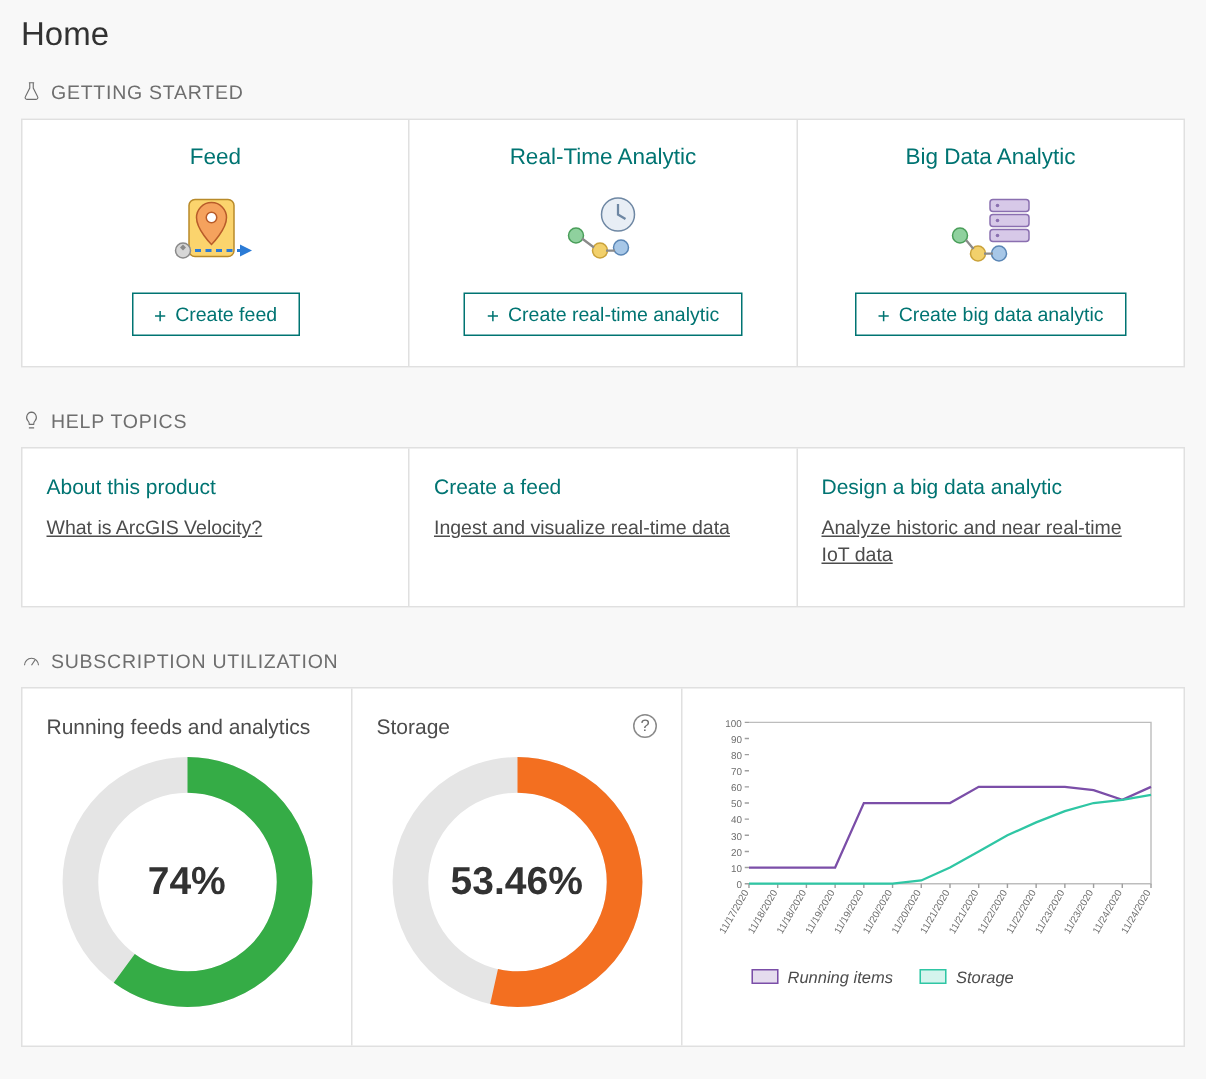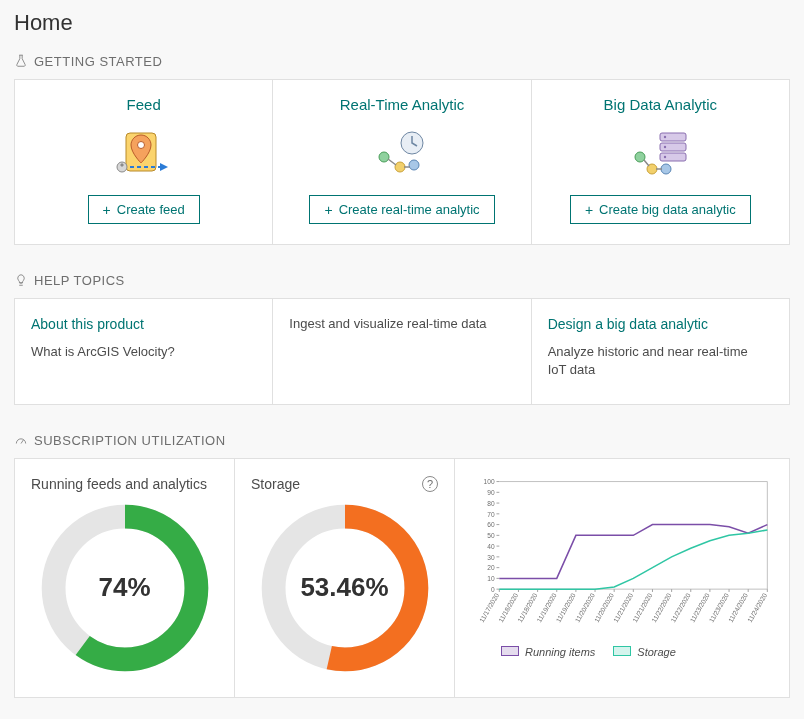--- a/index.html
+++ b/index.html
@@ -69,21 +69,21 @@
     margin-bottom: 28px;
   }
   .hp-card {
     flex: 1;
     padding: 16px 28px 24px 16px;
     border-right: 1px solid #e0e0e0;
     cursor: pointer;
   }
   .hp-card:last-child { border-right: none; }
   .hp-title { color: #007472; font-size: 14px; margin-bottom: 10px; line-height: 1.3; }
-  .hp-desc { color: #4c4c4c; font-size: 13px; line-height: 1.4; }
+  .hp-desc { color: #4c4c4c; font-size: 13px; line-height: 1.4; text-decoration: underline; }
   
   .su-row {
     display: flex;
     gap: 0;
     border: 1px solid #e0e0e0;
     background: #fff;
   }
   .su-card {
     padding: 14px 16px 24px 16px;
     border-right: 1px solid #e0e0e0;
@@ -205,20 +205,21 @@
       </svg>
   </span>
   <span>HELP TOPICS</span>
 </div>
 <div class="hp-row">
   <div class="hp-card">
     <div class="hp-title">About this product</div>
     <div class="hp-desc">What is ArcGIS Velocity?</div>
   </div>
   <div class="hp-card">
+    <div class="hp-title">Create a feed</div>
     <div class="hp-desc">Ingest and visualize real-time data</div>
   </div>
   <div class="hp-card">
     <div class="hp-title">Design a big data analytic</div>
     <div class="hp-desc">Analyze historic and near real-time IoT data</div>
   </div>
 </div>
 
 <div class="section-header">
   <span class="gauge-icon">

